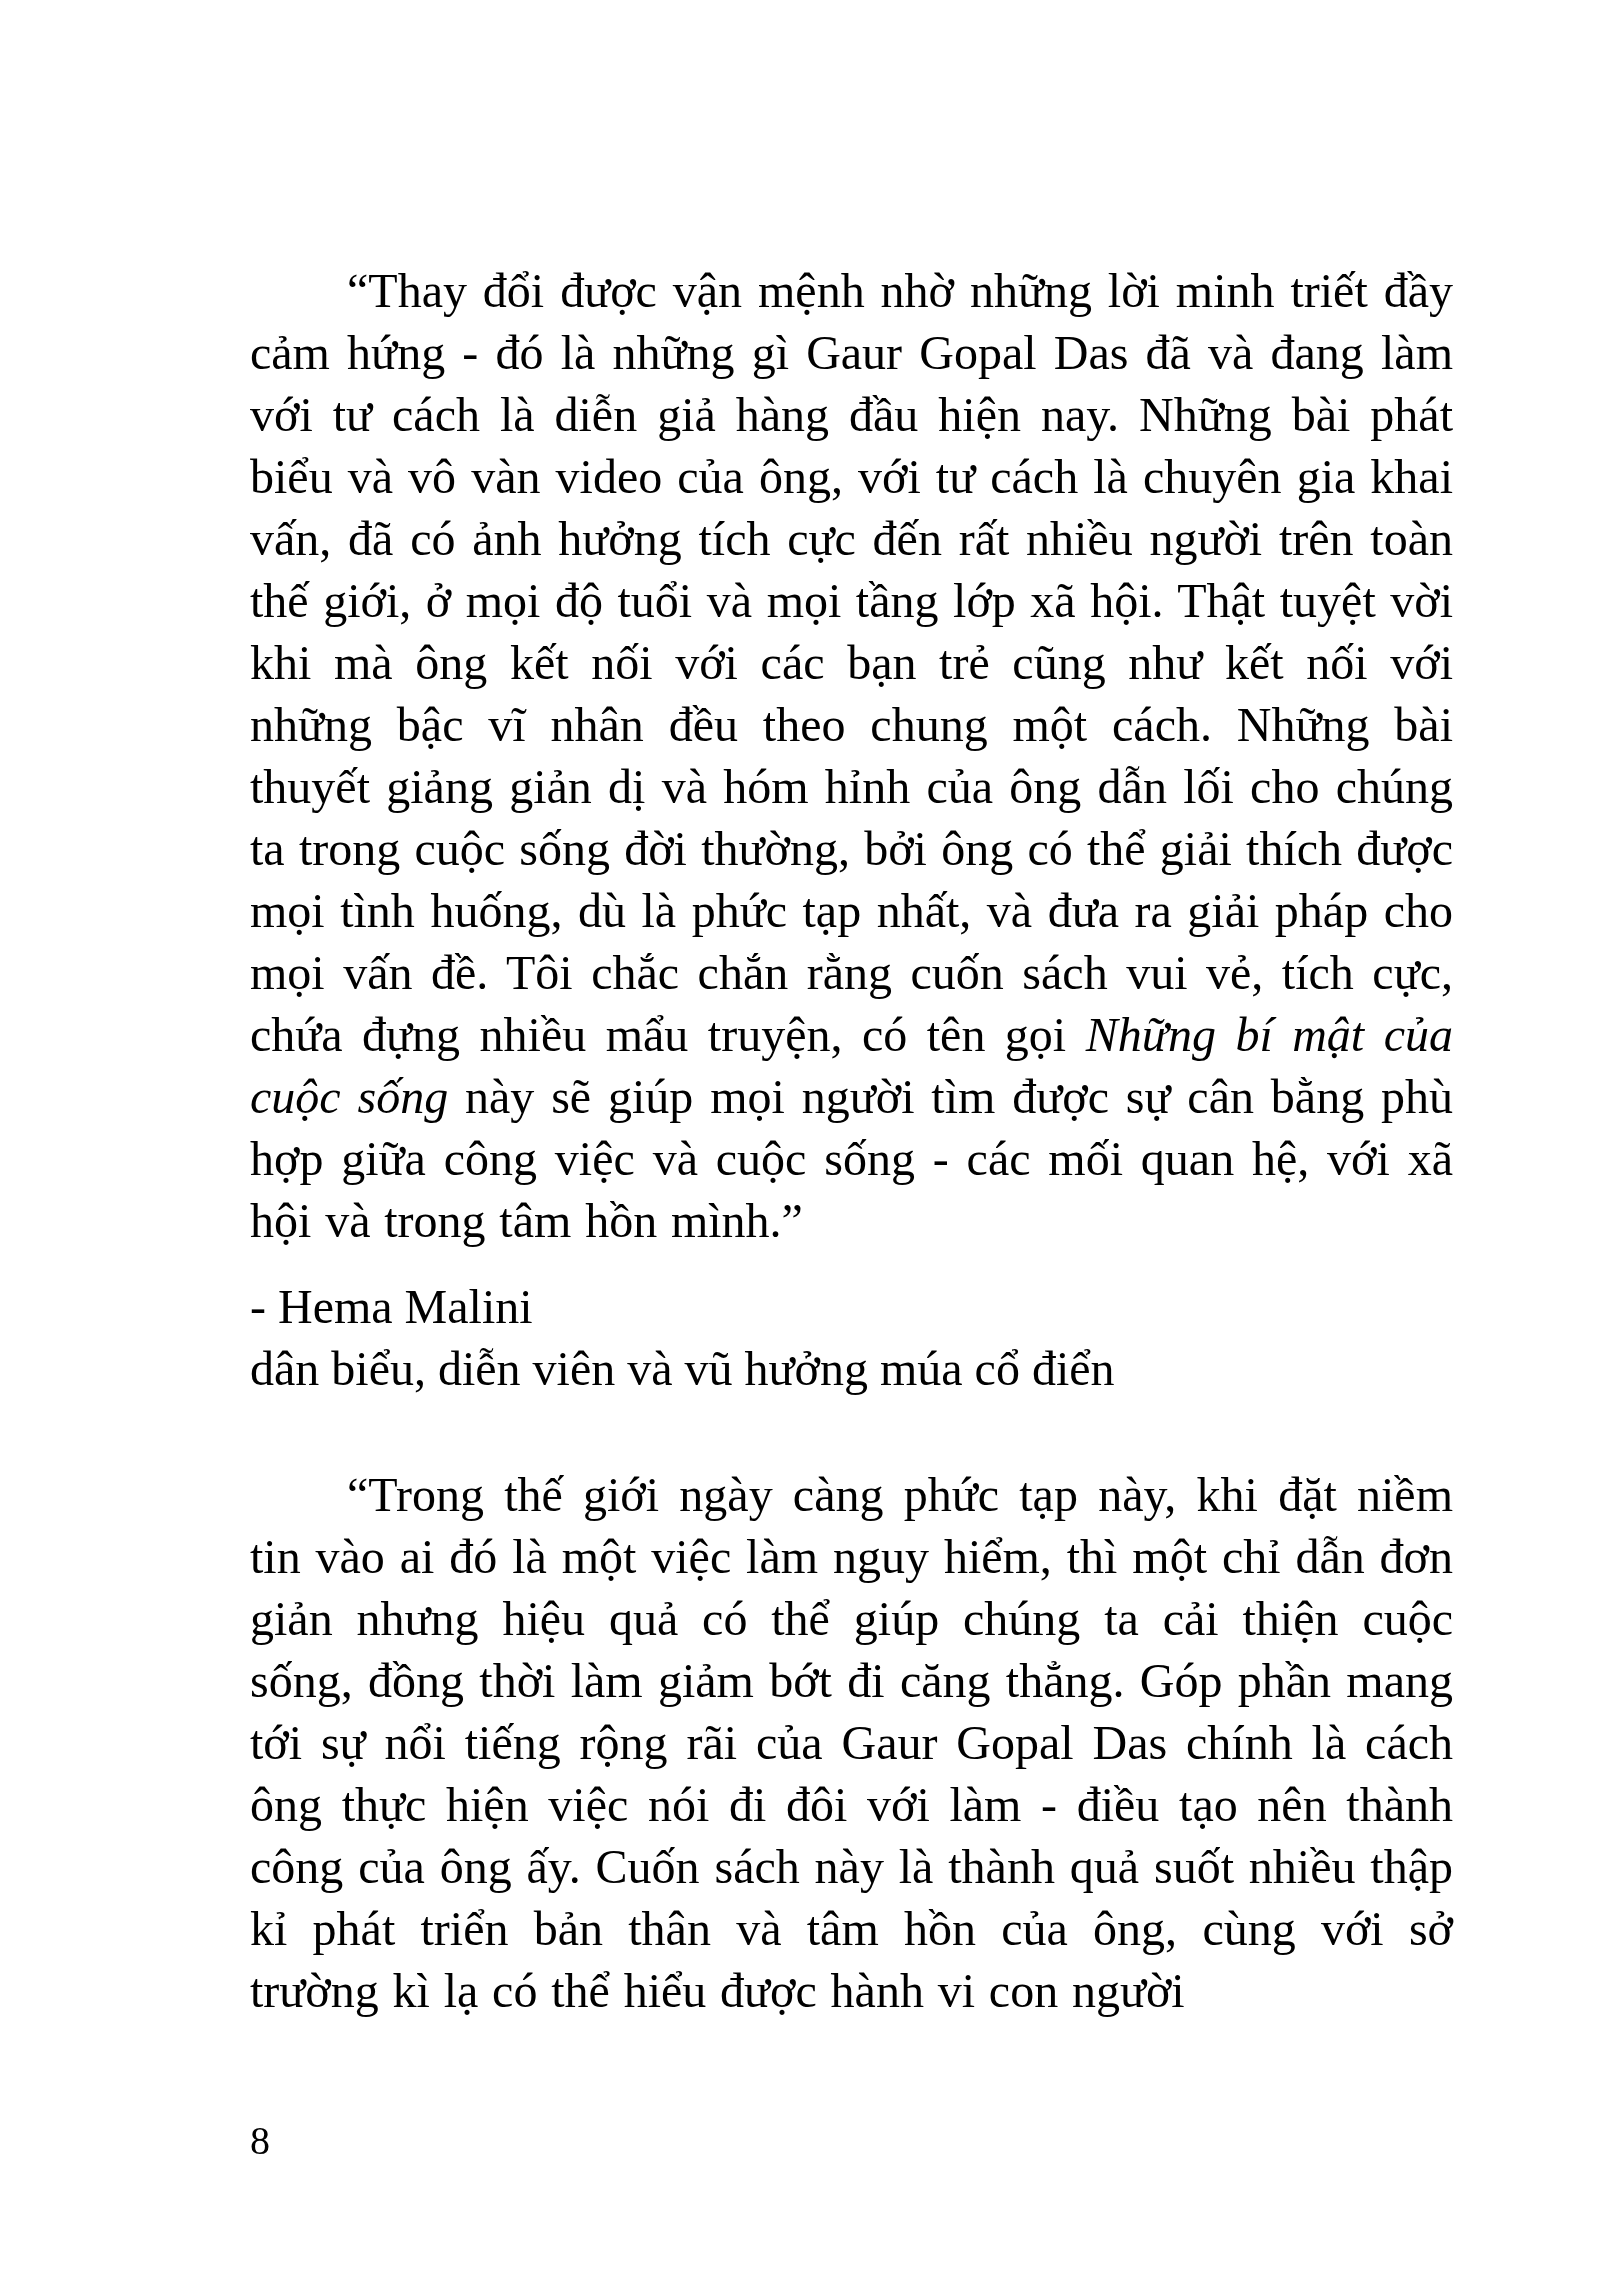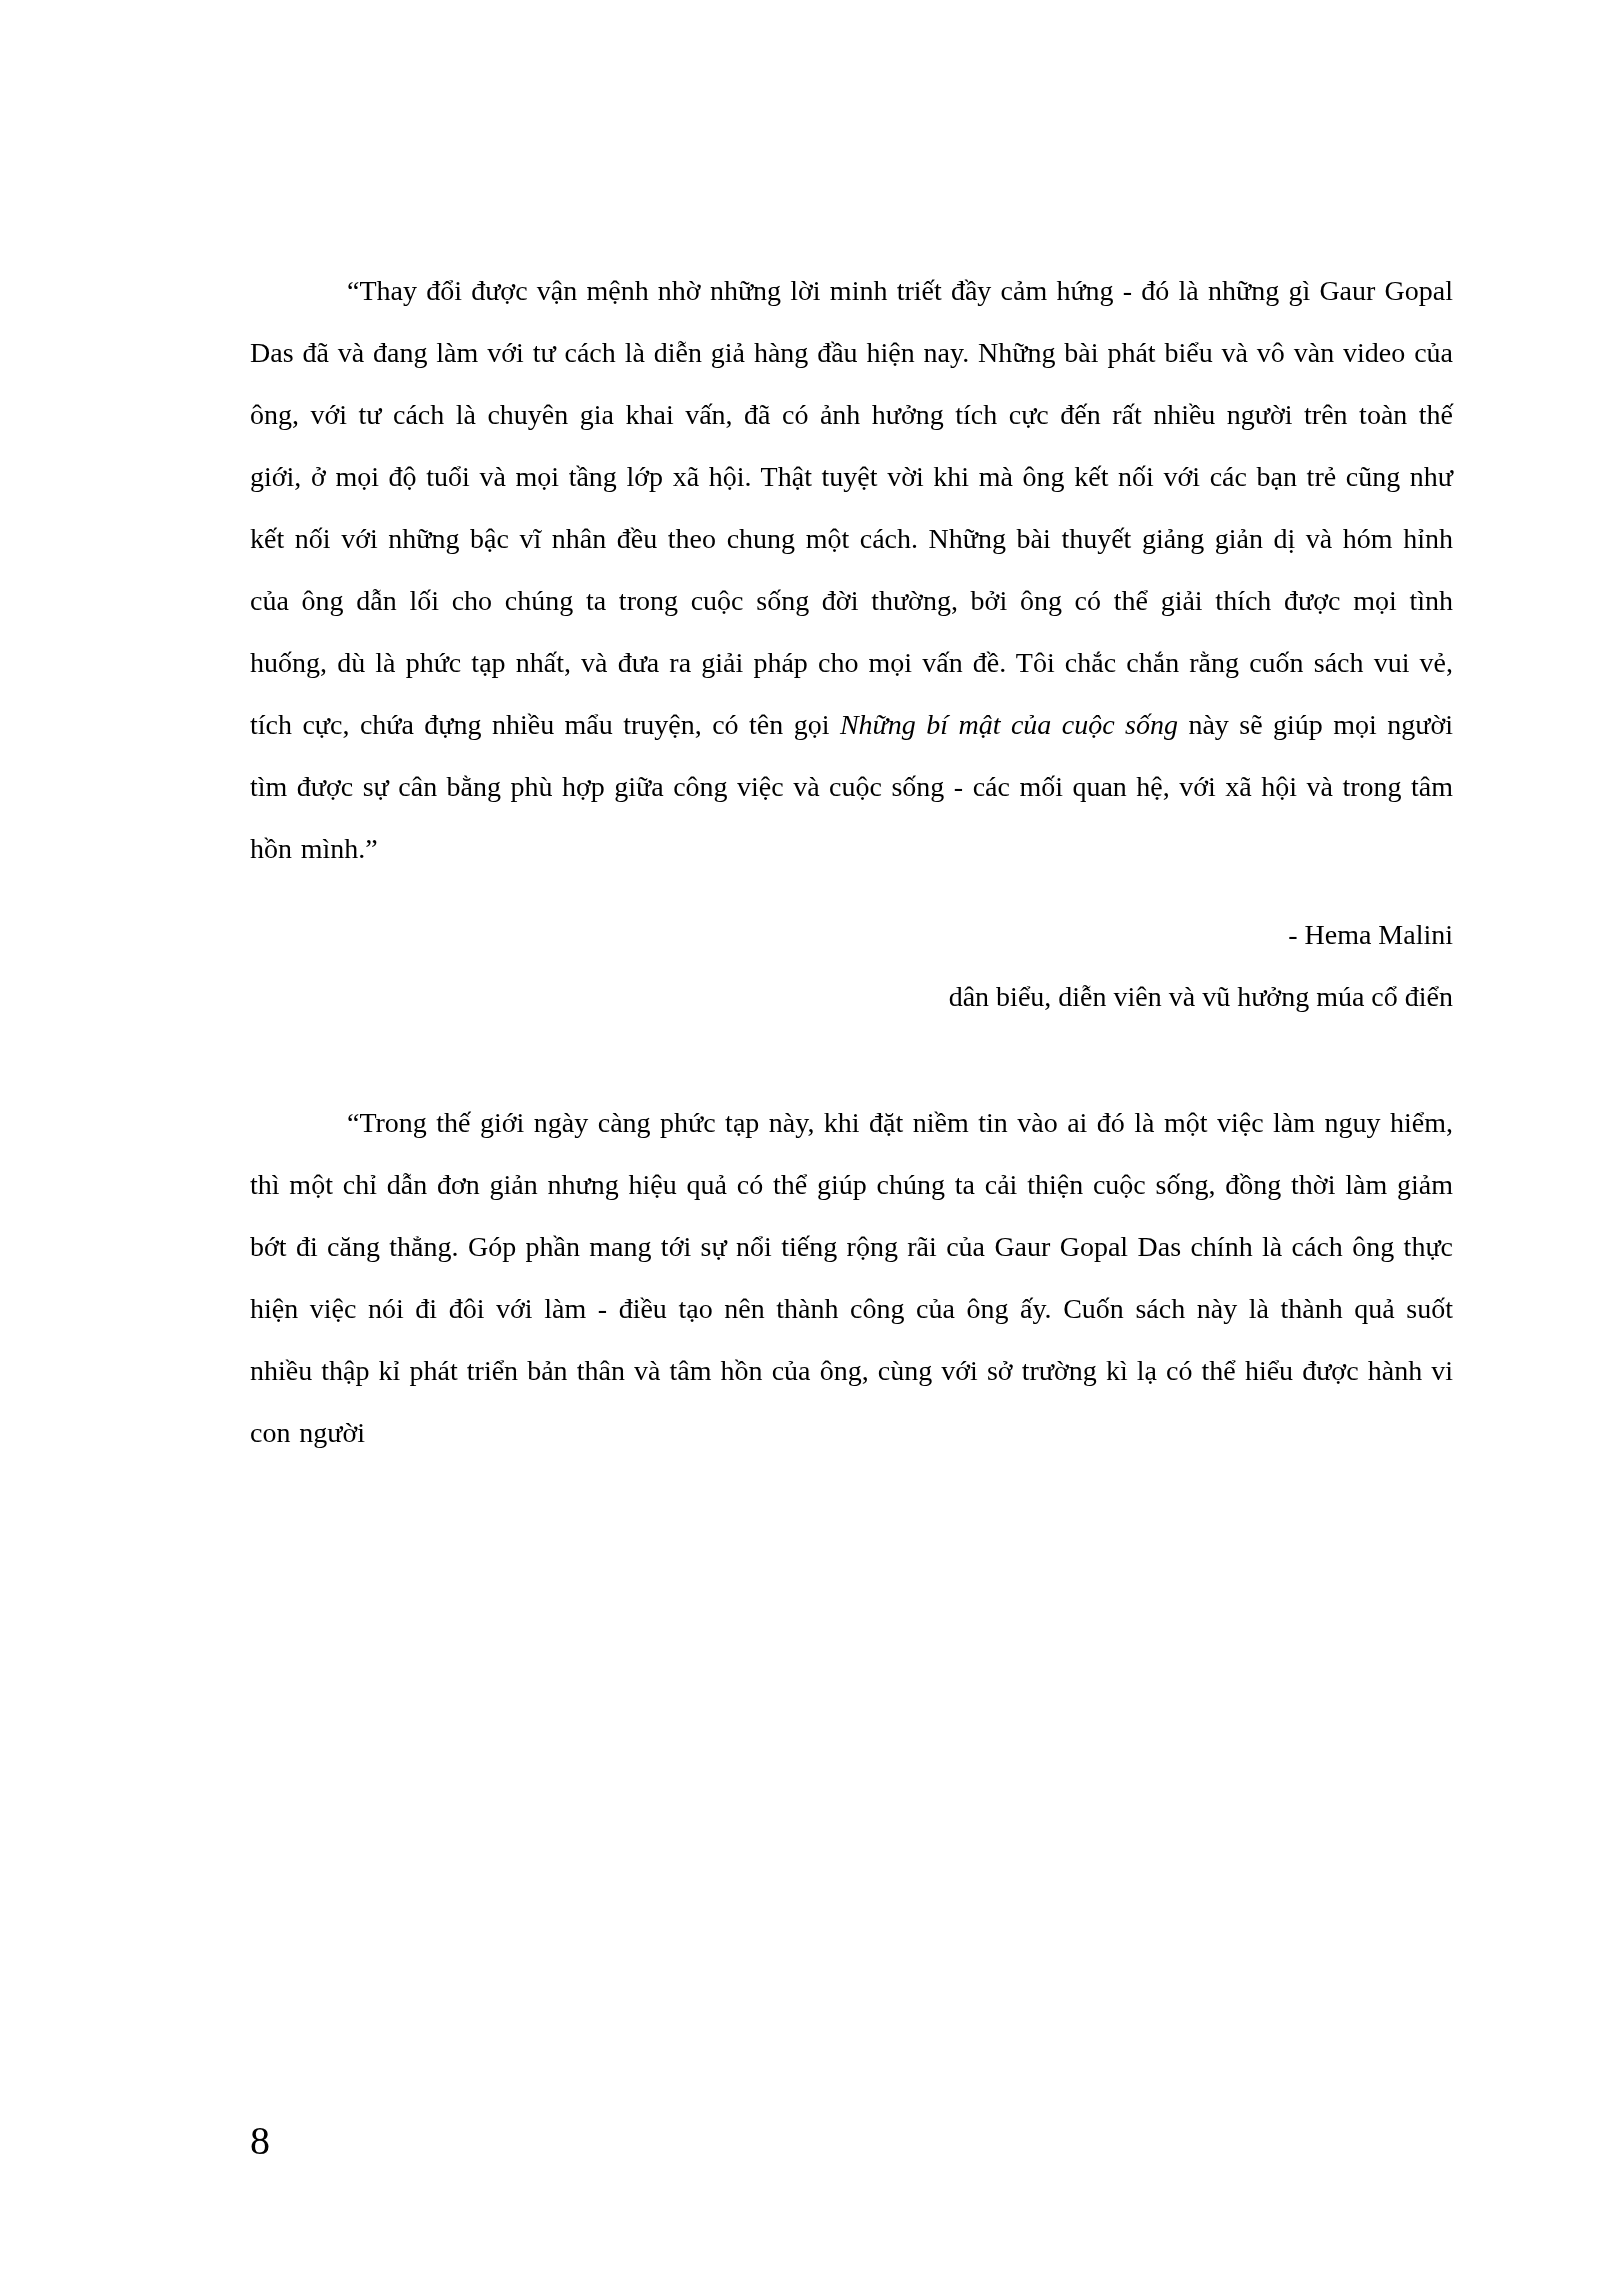--- a/index.html
+++ b/index.html
@@ -14,35 +14,34 @@
     background: #ffffff;
     font-family: "Liberation Serif", "DejaVu Serif", serif;
     color: #000000;
     overflow: hidden;
   }
   .content {
     position: absolute;
     left: 250px;
     top: 260px;
     width: 1203px;
-    font-size: 28px;
+    font-size: 48px;
     line-height: 62px;
     text-align: justify;
   }
   .quote {
     margin: 0;
     text-indent: 97px;
     word-spacing: 1.8px;
   }
   .book-title {
     font-style: italic;
   }
   .attribution {
     margin-top: 24px;
-    text-align: right;
   }
   .attribution-line {
     line-height: 62px;
   }
   .quote-2 {
     margin-top: 64px;
   }
   .page-number {
     position: absolute;
     left: 250px;

